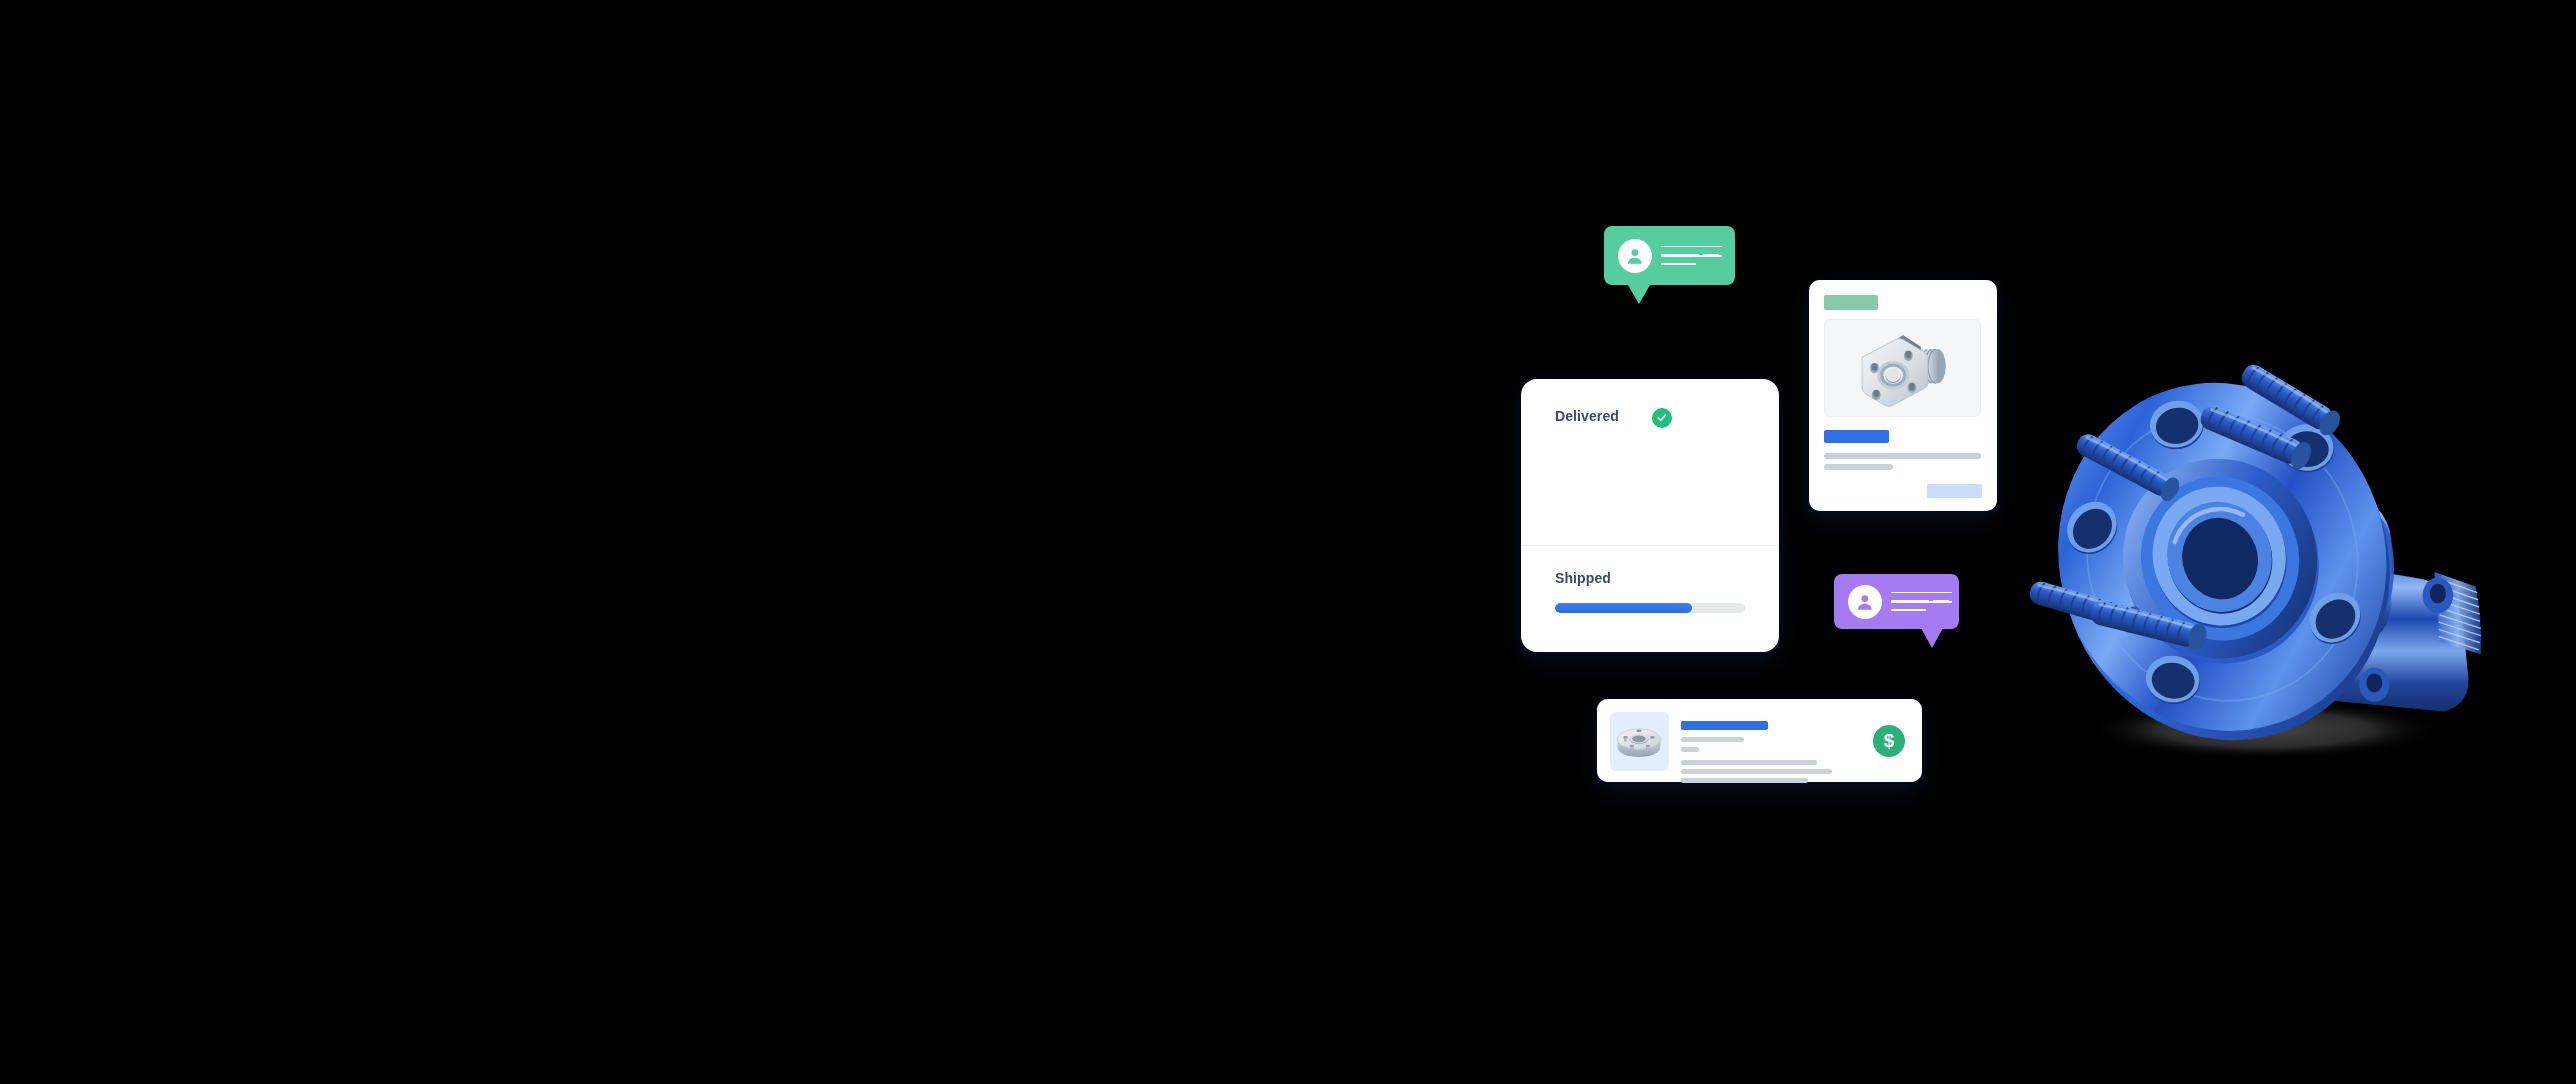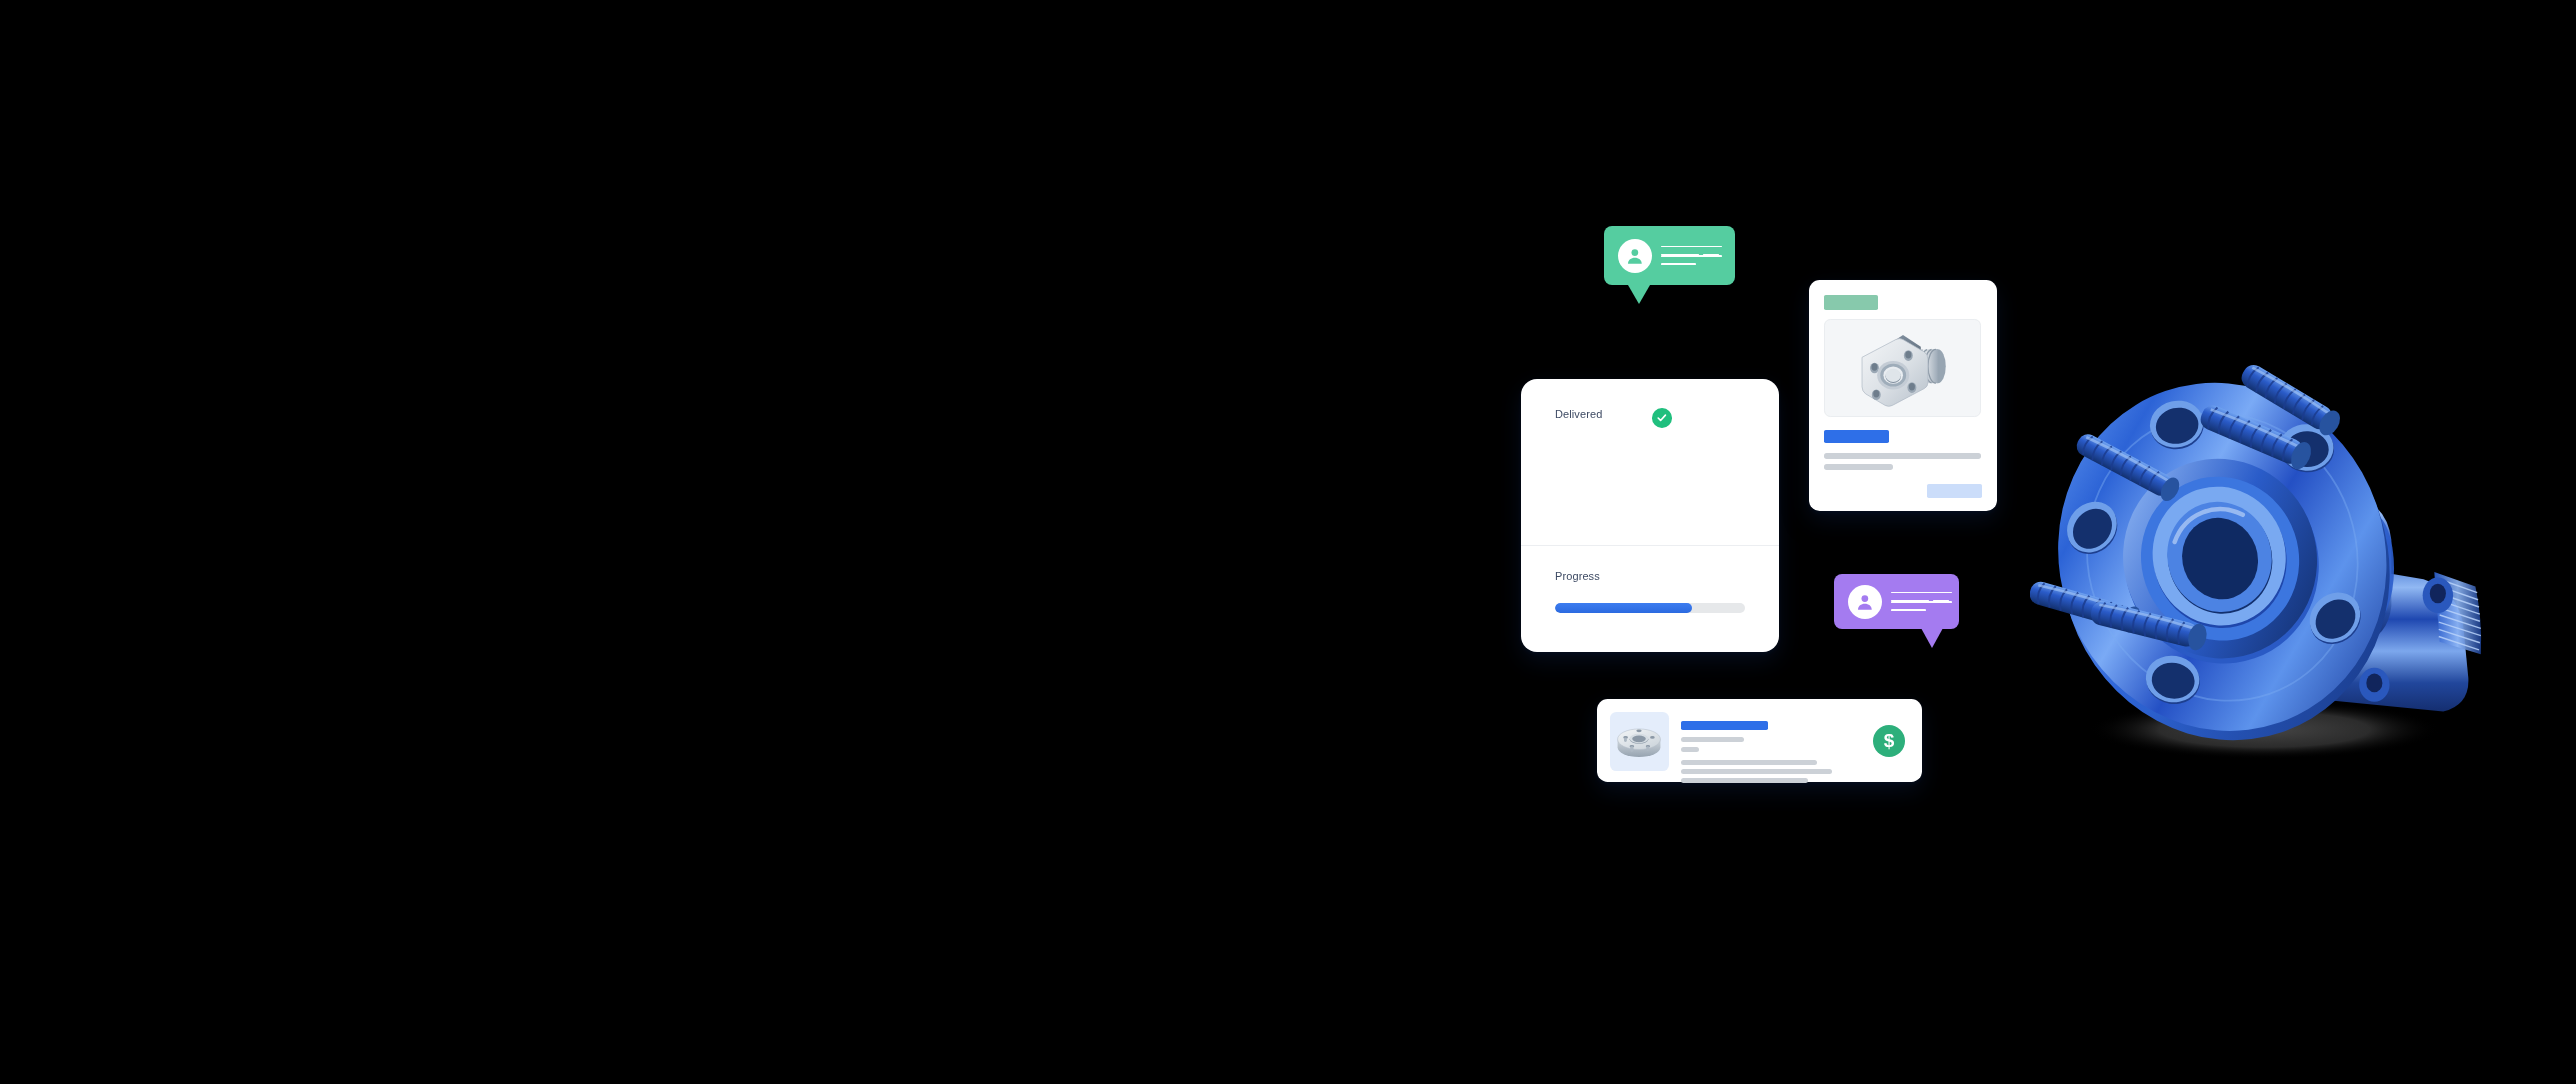--- a/index.html
+++ b/index.html
@@ -47,22 +47,22 @@
     box-sizing: border-box;
     padding: 0 34px;
   }
   .status-row + .status-row { border-top: 0.9px solid #eceef1; }
   #status-row-delivered  { top: 0;   height: 77px; }
   #status-row-inprogress { top: 77px; height: 89px; }
   #status-row-shipped    { top: 166px; height: 106px; }
 
   .status-label {
     position: absolute;
-    font-size: 11px;
-    font-weight: 400;
+    font-size: 14px;
+    font-weight: 700;
     color: #3d4a63;
     letter-spacing: 0.1px;
     white-space: nowrap;
   }
   #status-row-delivered  .status-label { top: 29px; left: 34px; }
   #status-row-inprogress .status-label { top: 24px; left: 34px; }
   #status-row-shipped    .status-label { top: 24px; left: 34px; }
 
   .check-badge {
     position: absolute;
@@ -336,21 +336,21 @@
       <div class="status-label">Delivered</div>
       <div class="check-badge">
         <svg viewBox="0 0 24 24" aria-hidden="true">
           <path d="M4.5 12.5l5 5 10-11" fill="none" stroke="#ffffff" stroke-width="3.4" stroke-linecap="round" stroke-linejoin="round"></path>
         </svg>
       </div>
     </div>
 
 
     <div class="status-row" id="status-row-shipped">
-      <div class="status-label">Progress</div>
+      <div class="status-label">Shipped</div>
       <div class="progress-track" id="progress-shipped">
         <div class="progress-fill" style="width:72%"></div>
       </div>
     </div>
 
   </div>
 
   <div id="product-card" class="card">
     <div id="product-badge"></div>
 

